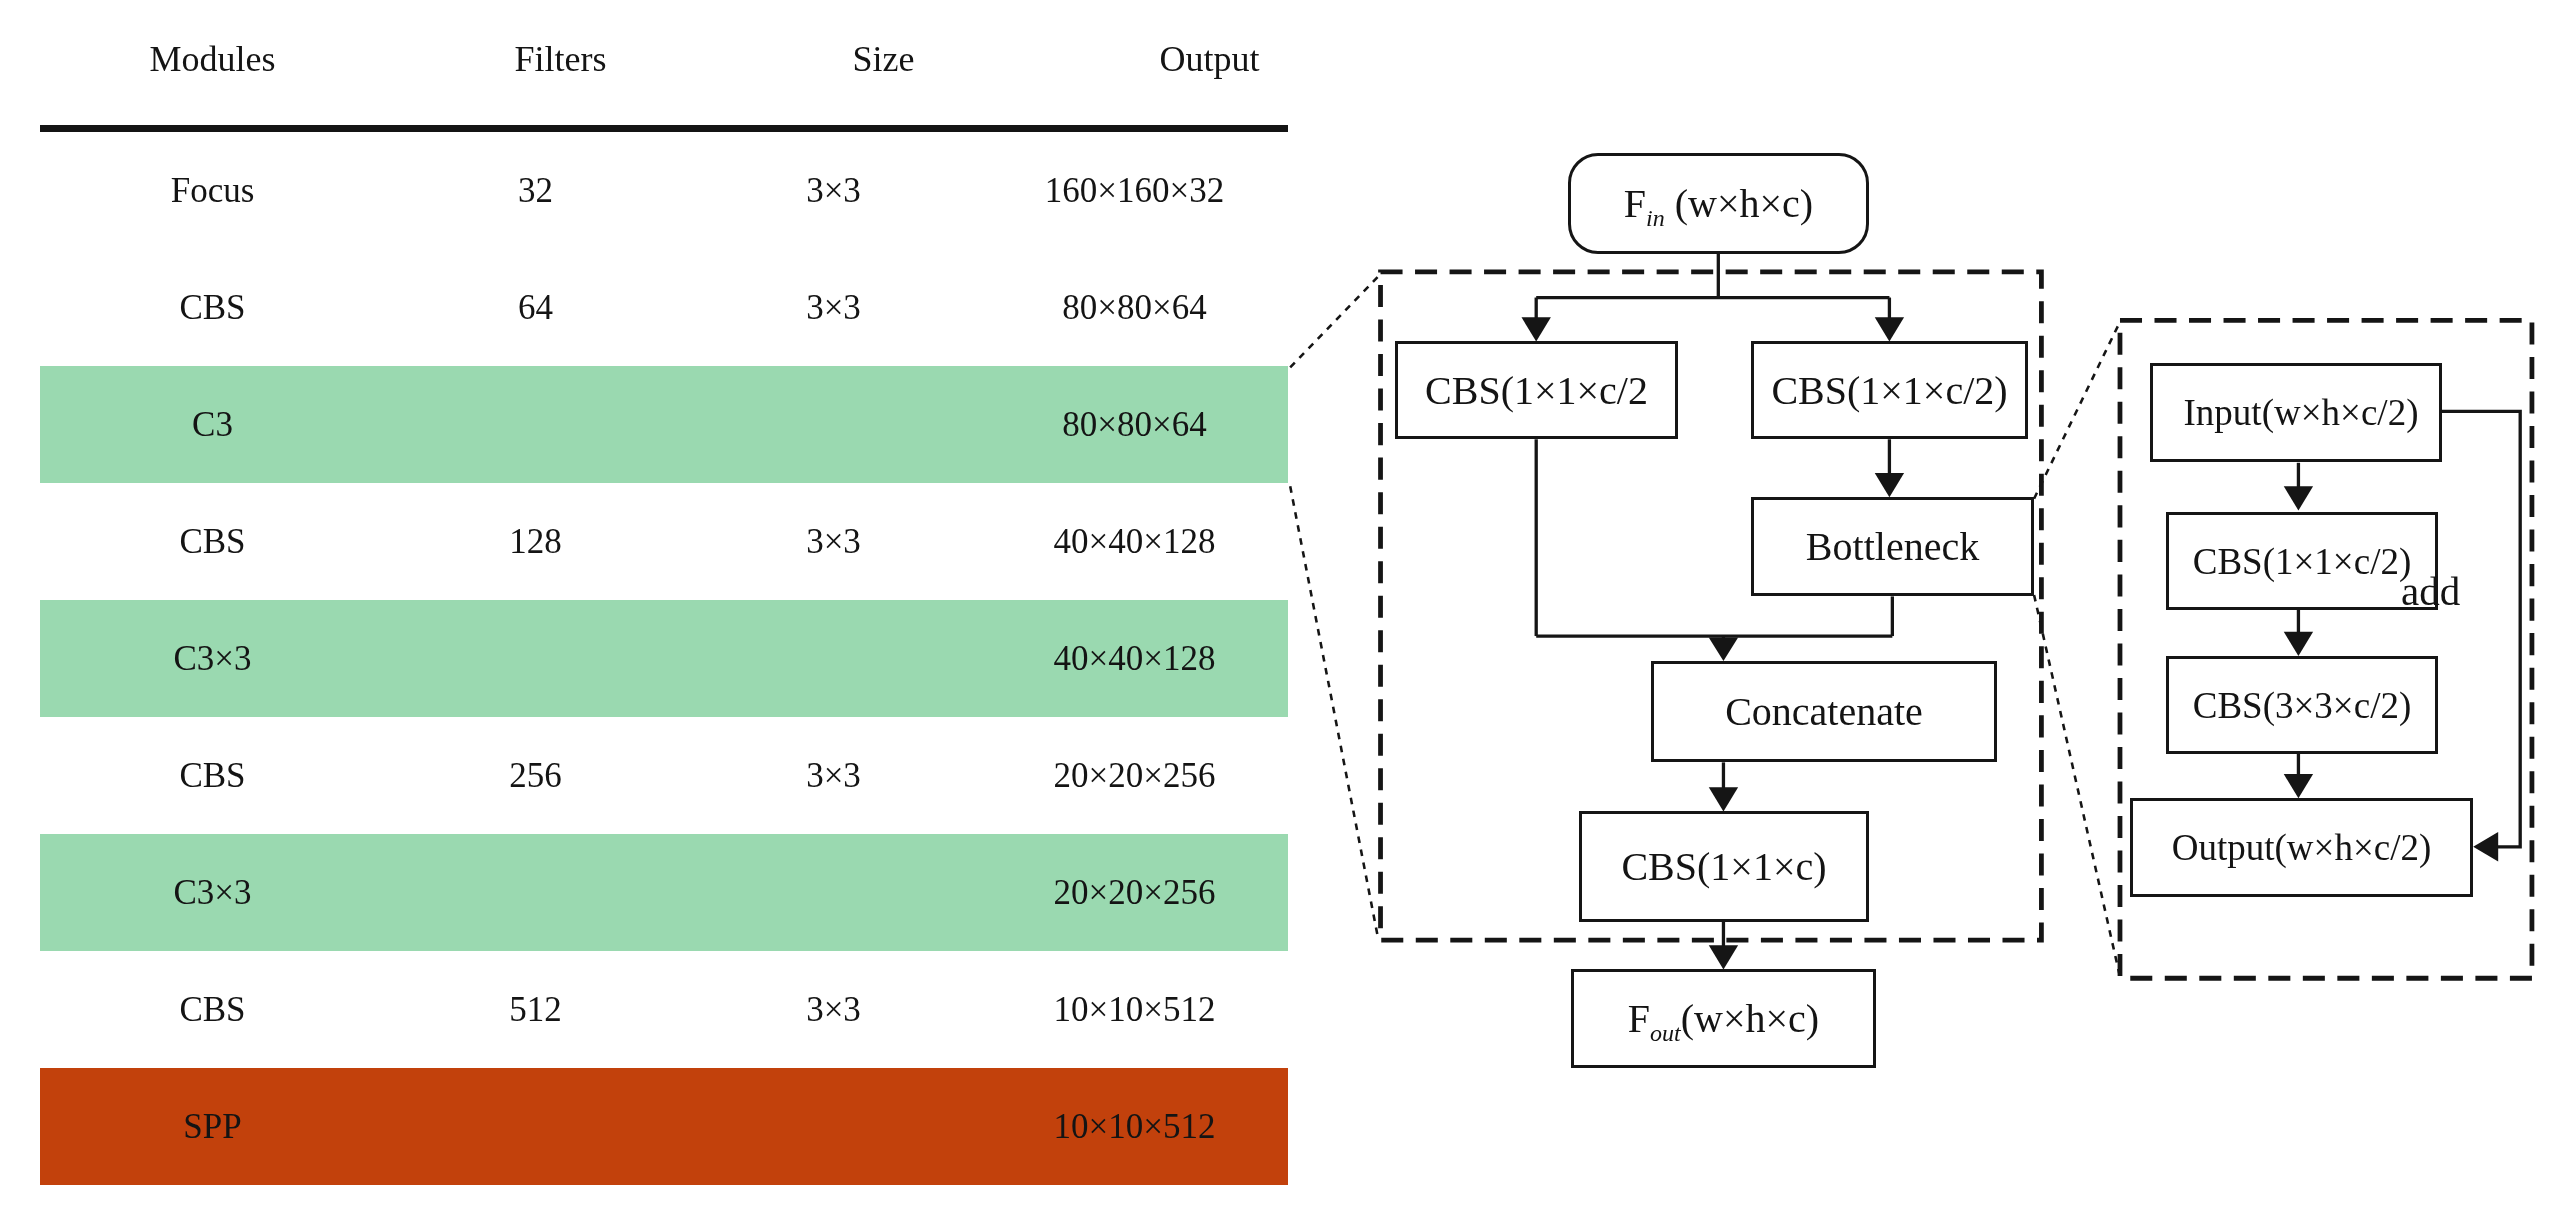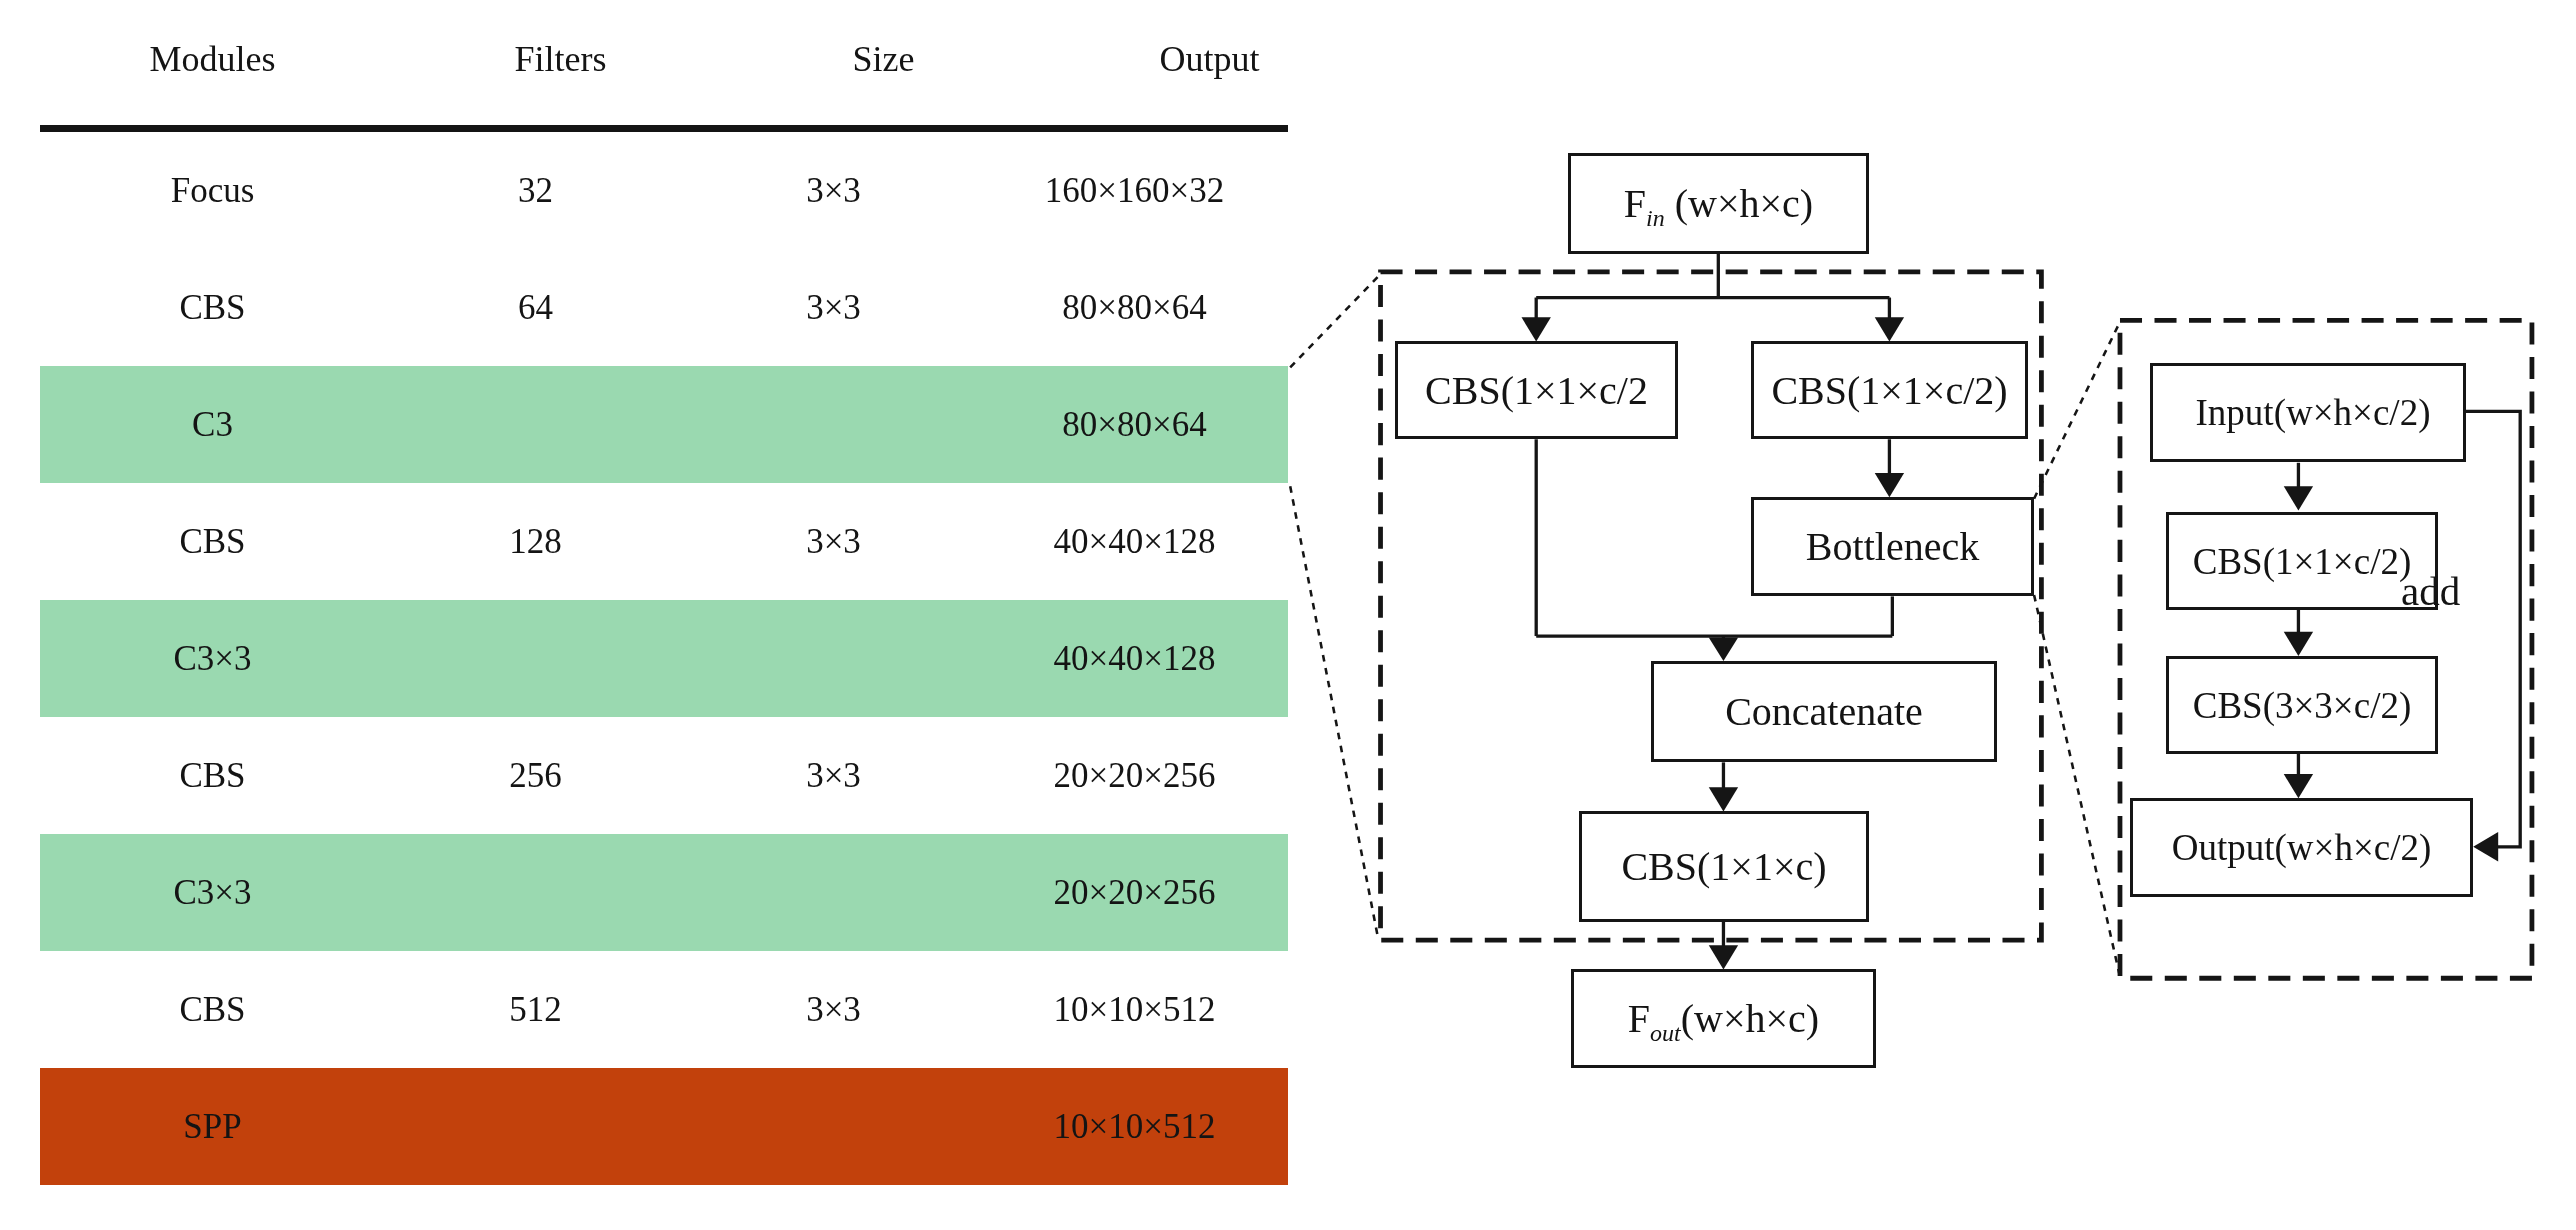--- a/index.html
+++ b/index.html
@@ -153,21 +153,21 @@
       <polygon points="2327,868 2367,868 2347,900"></polygon>
       <polygon points="2327,1072 2367,1072 2347,1105"></polygon>
       <polygon points="2327,1287 2367,1287 2347,1320"></polygon>
       <polygon points="3110,662 3150,662 3130,695"></polygon>
       <polygon points="3110,860 3150,860 3130,893"></polygon>
       <polygon points="3110,1054 3150,1054 3130,1087"></polygon>
       <polygon points="3402,1133 3402,1173 3368,1153"></polygon>
     </g>
   </svg>
 
-  <div class="dbox" style="left:1568px;top:153px;width:301px;height:101px;">
+  <div class="dbox" style="left:1568px;top:153px;width:301px;height:101px;border-radius:30px;">
     <span><span>F</span><sub>in</sub><span> (w×h×c)</span></span>
   </div>
 
   <div class="dbox" style="left:1395px;top:341px;width:283px;height:98px;">
     <span>CBS(1×1×c/2</span>
   </div>
 
   <div class="dbox" style="left:1751px;top:341px;width:277px;height:98px;">
     <span>CBS(1×1×c/2)</span>
   </div>
@@ -181,21 +181,21 @@
   </div>
 
   <div class="dbox" style="left:1579px;top:811px;width:290px;height:111px;">
     <span>CBS(1×1×c)</span>
   </div>
 
   <div class="dbox" style="left:1571px;top:969px;width:305px;height:99px;">
     <span><span>F</span><sub>out</sub><span>(w×h×c)</span></span>
   </div>
 
-  <div class="dbox small" style="left:2150px;top:363px;width:316px;height:99px;padding-left:10px;">
+  <div class="dbox small" style="left:2150px;top:363px;width:292px;height:99px;padding-left:10px;">
     <span>Input(w×h×c/2)</span>
   </div>
 
   <div class="dbox small" style="left:2166px;top:512px;width:272px;height:98px;">
     <span>CBS(1×1×c/2)</span>
   </div>
 
   <div class="dbox small" style="left:2166px;top:656px;width:272px;height:98px;">
     <span>CBS(3×3×c/2)</span>
   </div>

